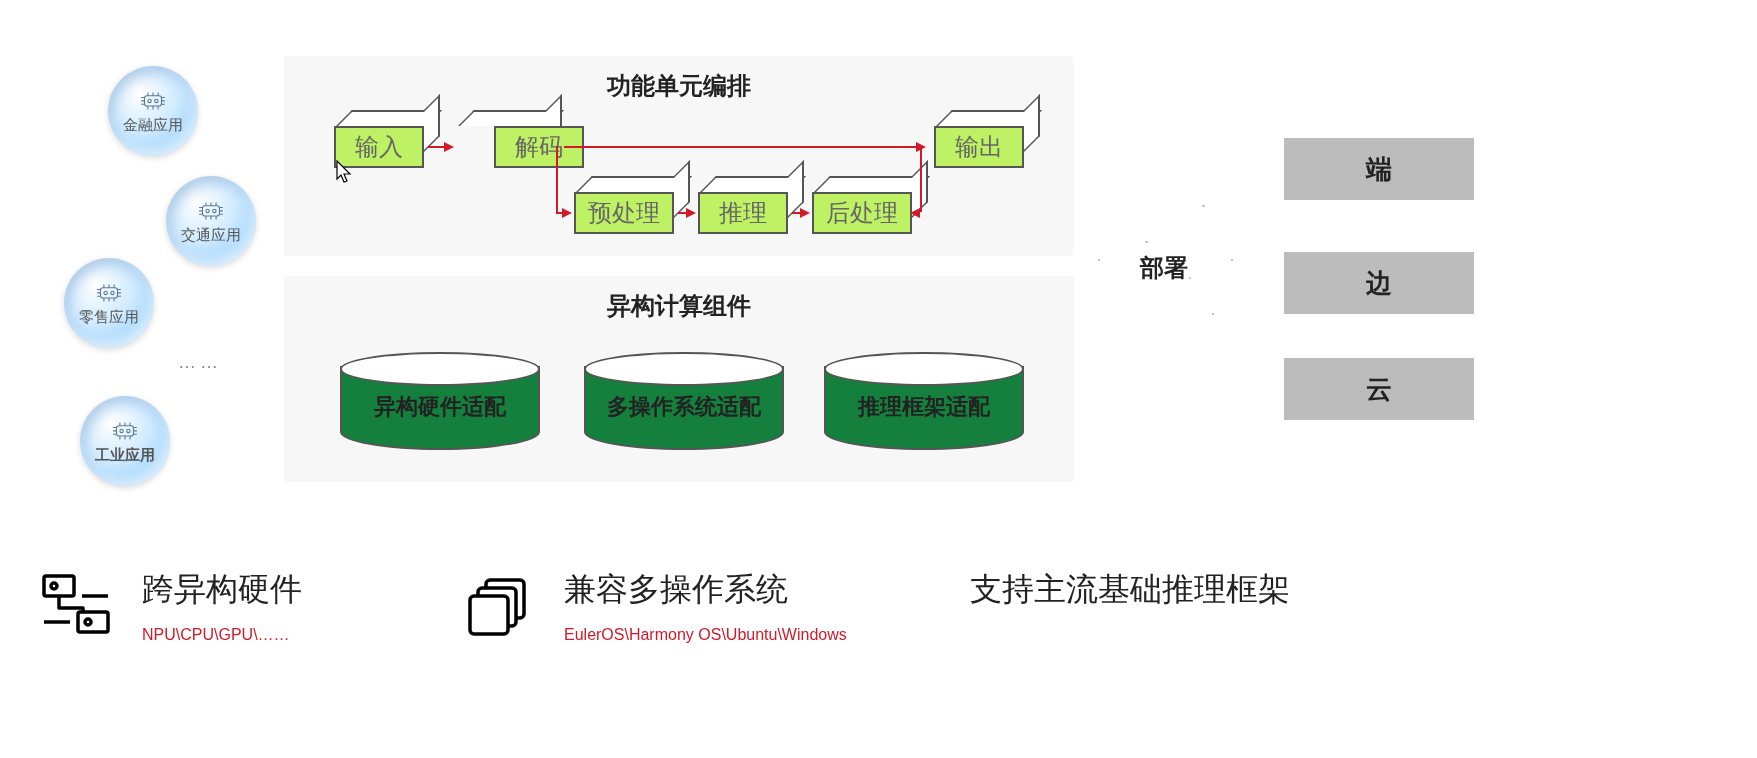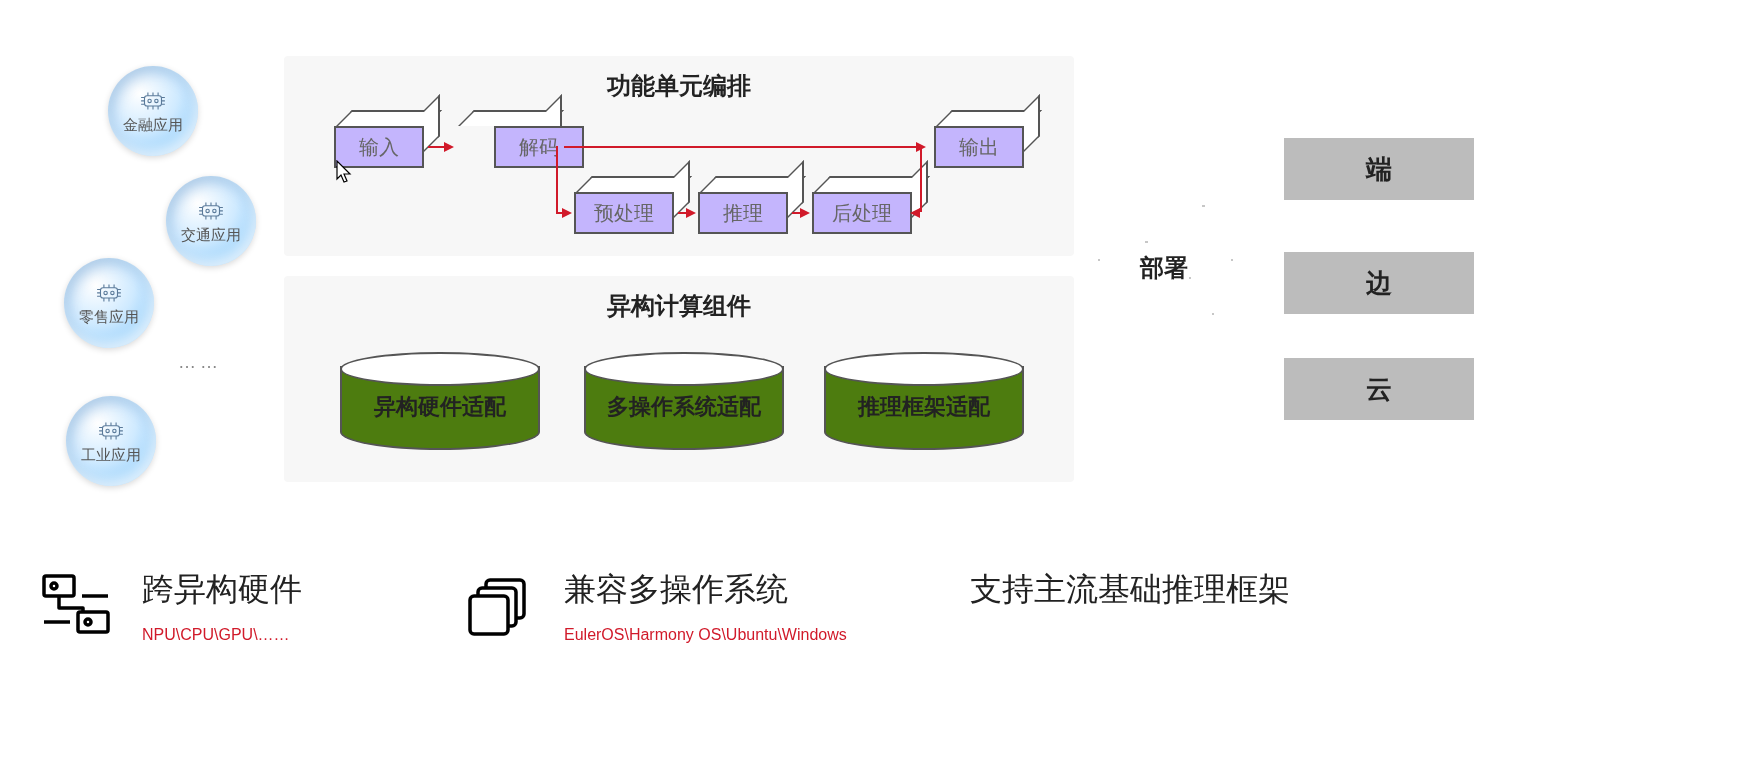--- a/index.html
+++ b/index.html
@@ -61,26 +61,26 @@
     font-weight: 700;
     color: #222;
   }
 
   
   .cube {
     position: absolute;
   }
   .cube-front {
     position: relative;
-    background: #c4b5fd;
+    background: #bef264;
     border: 2px solid #555;
     display: flex;
     align-items: center;
     justify-content: center;
-    font-size: 20px;
+    font-size: 24px;
     color: #666;
     box-sizing: border-box;
   }
   .cube-top {
     position: absolute;
     left: 10px;
     height: 16px;
     background: #fff;
     border: 2px solid #555;
     border-bottom: none;
@@ -125,21 +125,21 @@
     position: absolute;
     box-sizing: border-box;
   }
   .cyl-body {
     position: absolute;
     left: 0; right: 0;
     border-left: 2px solid #555;
     border-right: 2px solid #555;
     border-bottom: 2px solid #555;
     border-radius: 0 0 50% 50% / 0 0 18px 18px;
-    background: #4d7c0f;
+    background: #15803d;
     display: flex;
     align-items: center;
     justify-content: center;
     font-size: 22px;
     font-weight: 700;
     color: #222;
   }
   .cyl-top {
     position: absolute;
     left: 0; right: 0;
@@ -262,21 +262,21 @@
           <circle cx="24" cy="14" r="2"></circle>
       <path d="M6 10h4M6 14h4M6 18h4M30 10h4M30 14h4M30 18h4M14 4v4M20 4v4M26 4v4M14 20v4M20 20v4M26 20v4"></path>
     </g>
       </svg>
   </span>
   <span class="bubble-label">零售应用</span>
 </div>
 
 <div class="ellipsis-dots" style="left:178px; top:352px;">……</div>
 
-<div class="bubble" style="left:66px; top:396px;">
+<div class="bubble" style="left:80px; top:396px;font-weight:bold;">
   <span class="bubble-icon">
     <svg viewBox="0 0 40 28">
         <g stroke="#5a7a9a" stroke-width="1.3" fill="none">
       <rect x="10" y="8" width="20" height="12" rx="3"></rect>
       <circle cx="16" cy="14" r="2"></circle>
           <circle cx="24" cy="14" r="2"></circle>
       <path d="M6 10h4M6 14h4M6 18h4M30 10h4M30 14h4M30 18h4M14 4v4M20 4v4M26 4v4M14 20v4M20 20v4M26 20v4"></path>
     </g>
       </svg>
   </span>

